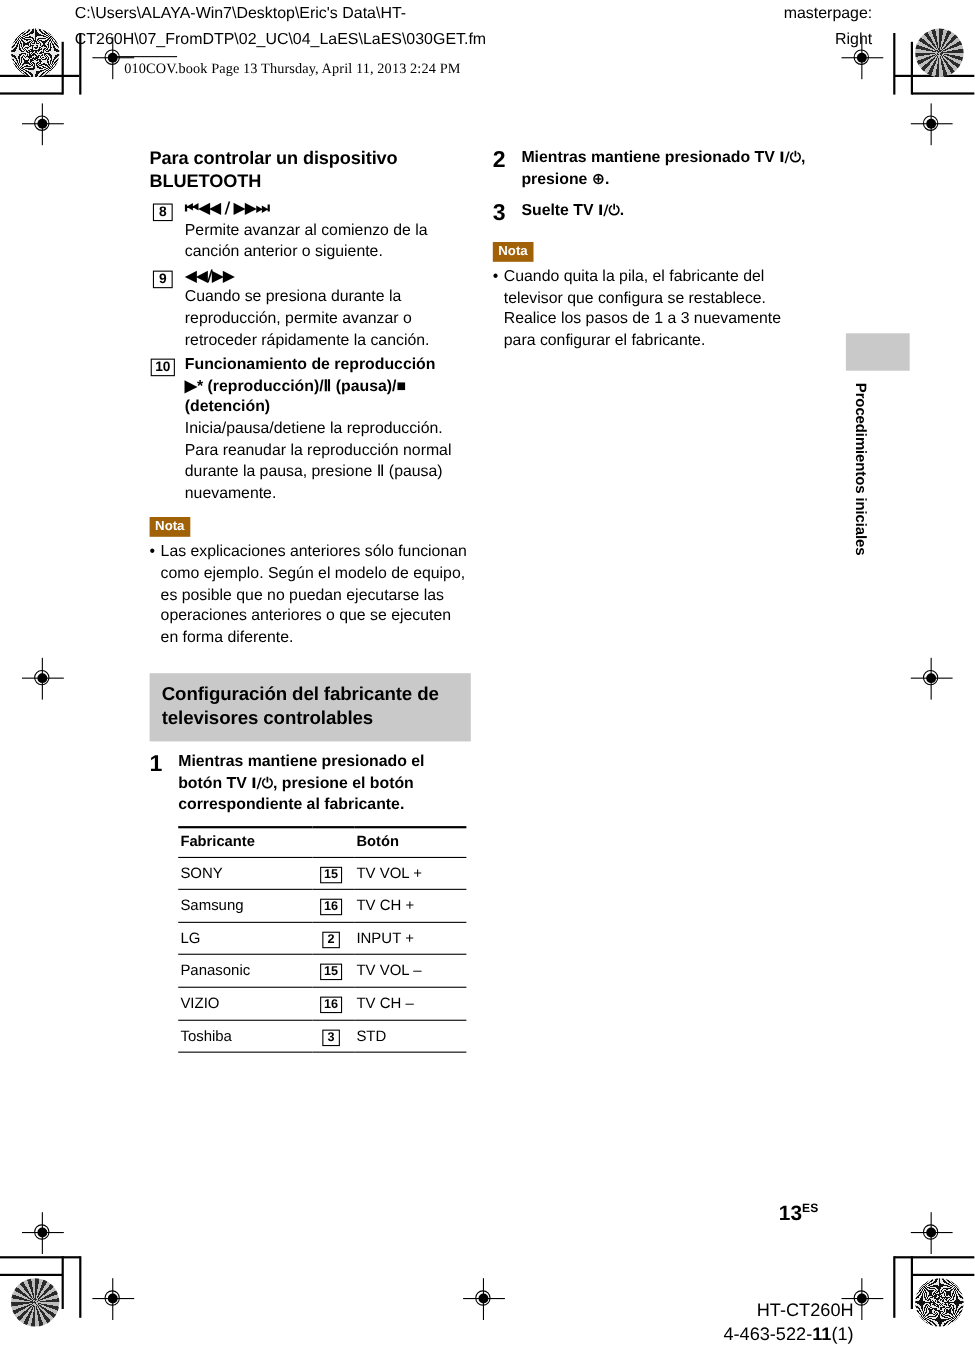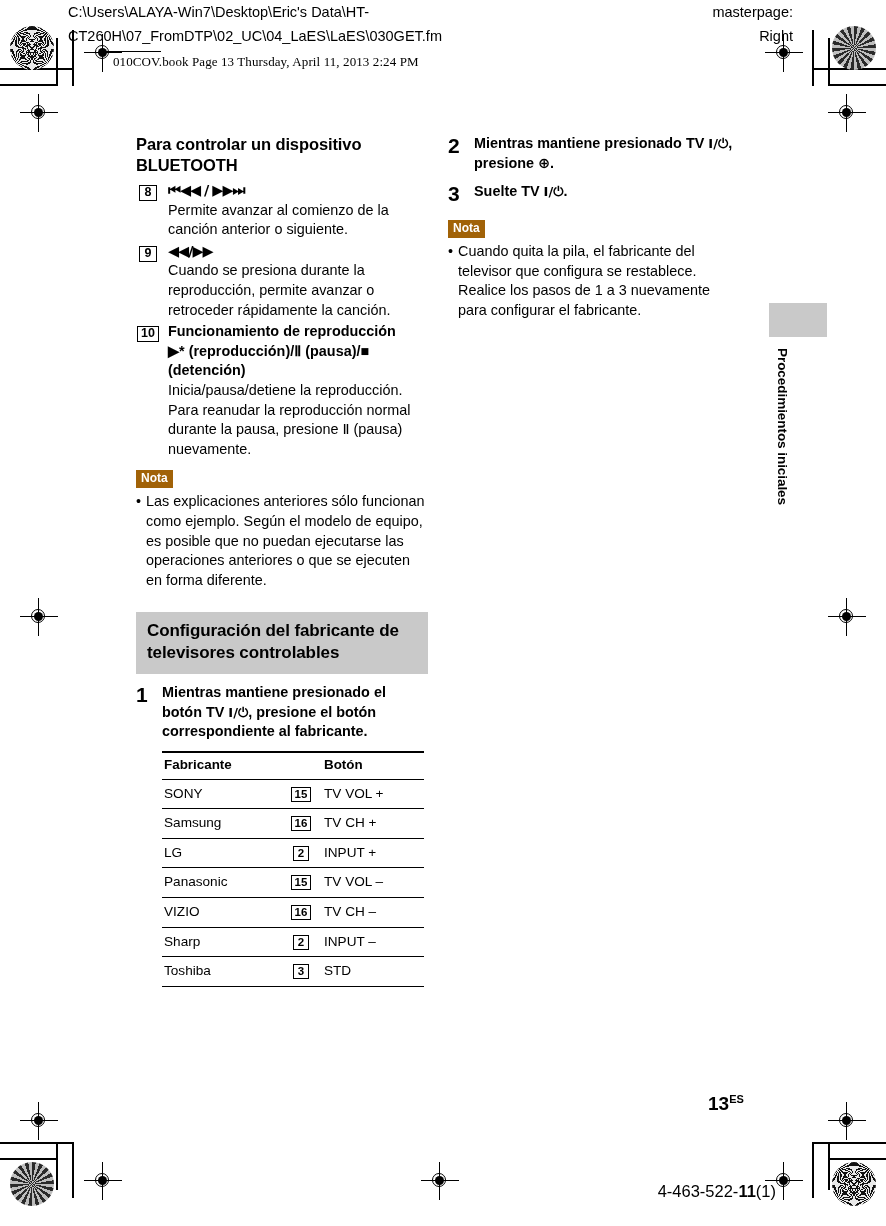--- a/index.html
+++ b/index.html
@@ -453,25 +453,20 @@
         <td class="c-fab">Panasonic</td>
         <td class="c-btnnum"><span>15</span></td>
         <td>TV VOL –</td>
       </tr>
       <tr>
         <td class="c-fab">VIZIO</td>
         <td class="c-btnnum"><span>16</span></td>
         <td>TV CH –</td>
       </tr>
       <tr>
-        <td class="c-fab">Sharp</td>
-        <td class="c-btnnum"><span>2</span></td>
-        <td>INPUT –</td>
-      </tr>
-      <tr>
         <td class="c-fab">Toshiba</td>
         <td class="c-btnnum"><span>3</span></td>
         <td>STD</td>
       </tr>
     </tbody>
   </table>
 </div>
 
 <div class="col col-right">
 
@@ -492,14 +487,15 @@
     </ul>
   </div>
 </div>
 
 <div class="sidetab-box" style="left:769px; top:303px; width:58px; height:34px;"></div>
 <div class="sidetab-text" style="left:775px; top:348px;">Procedimientos iniciales</div>
 
 <div class="folio" style="left:708px; top:1094px;"><span>13</span><sup>ES</sup></div>
 
 <div class="footcode" style="left:560px; top:1180px; width:216px;">
+  <div>HT-CT260H</div>
   <div><span>4-463-522-</span><span class="b">11</span><span>(1)</span></div>
 </div>
 
 </body></html>

